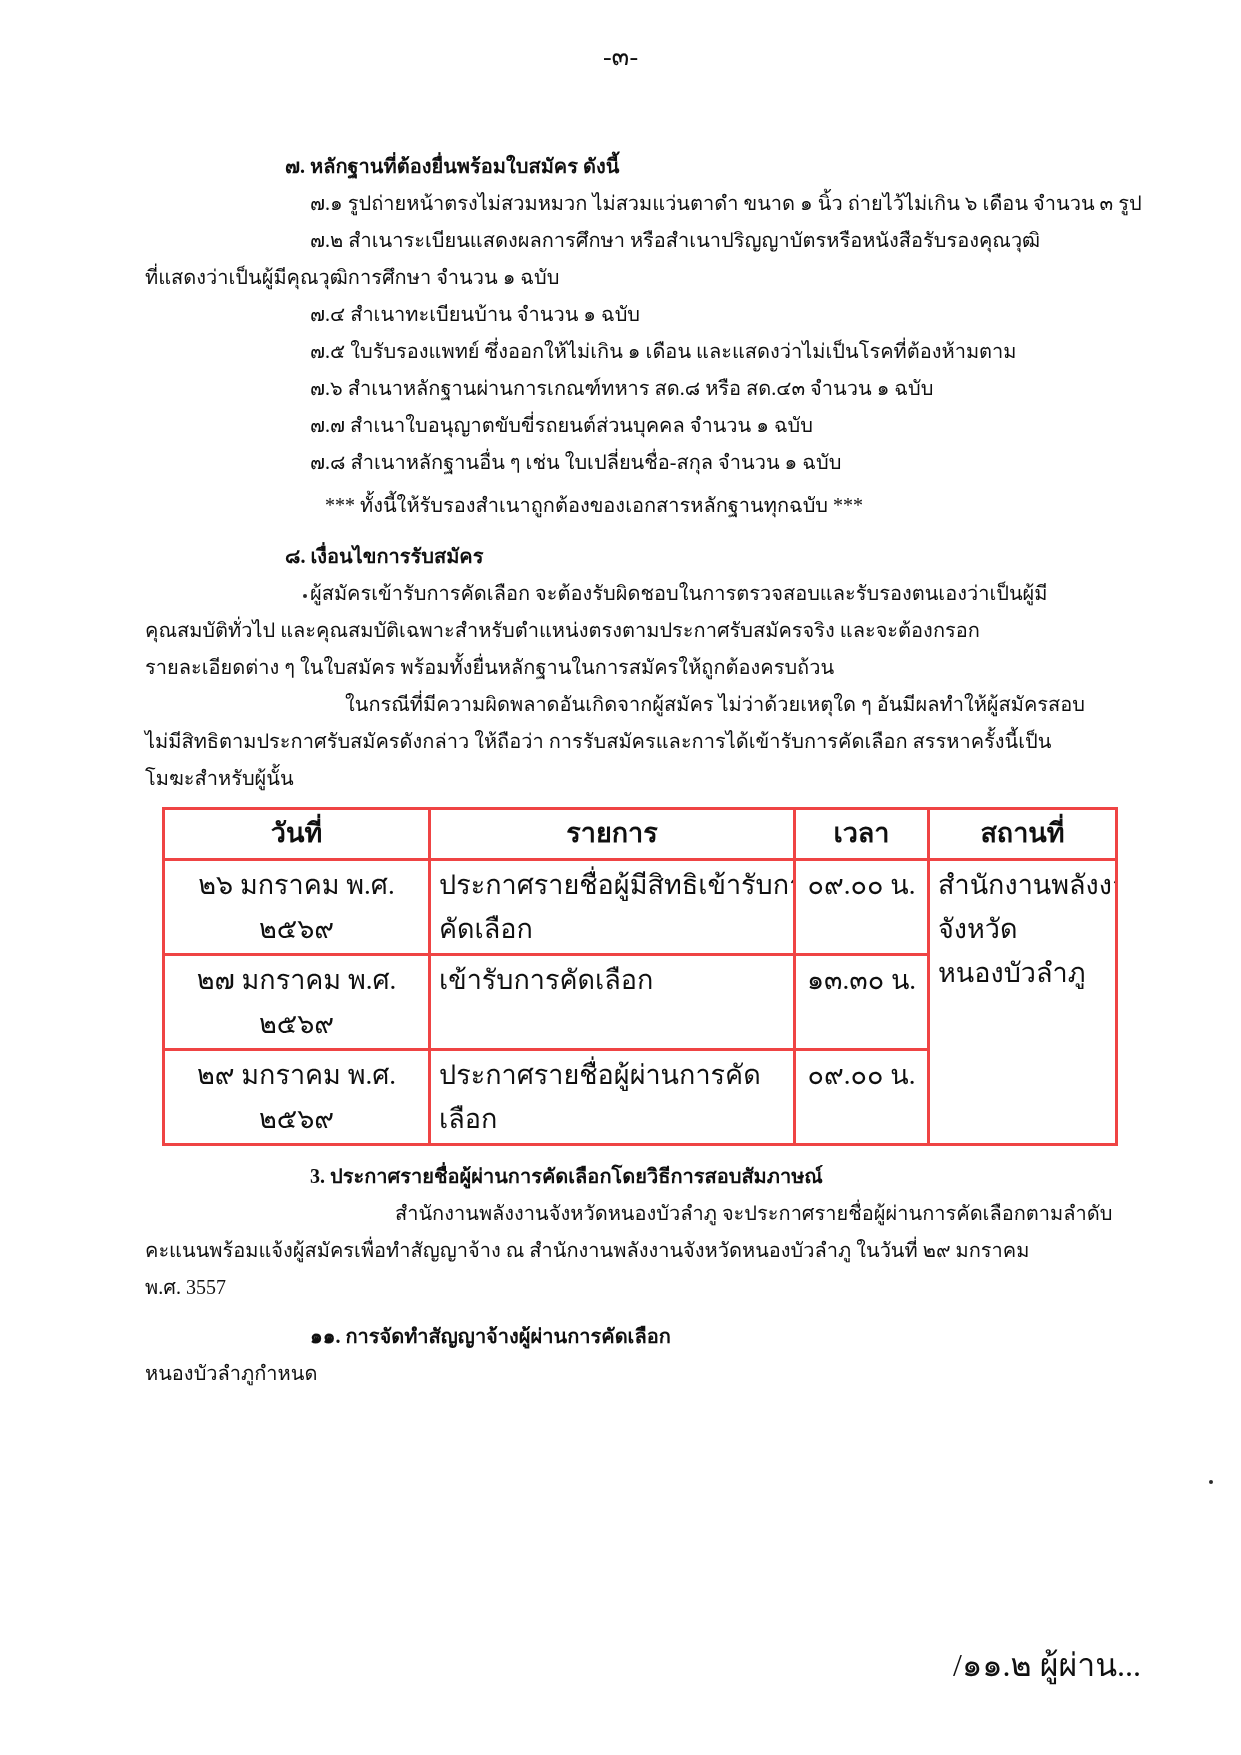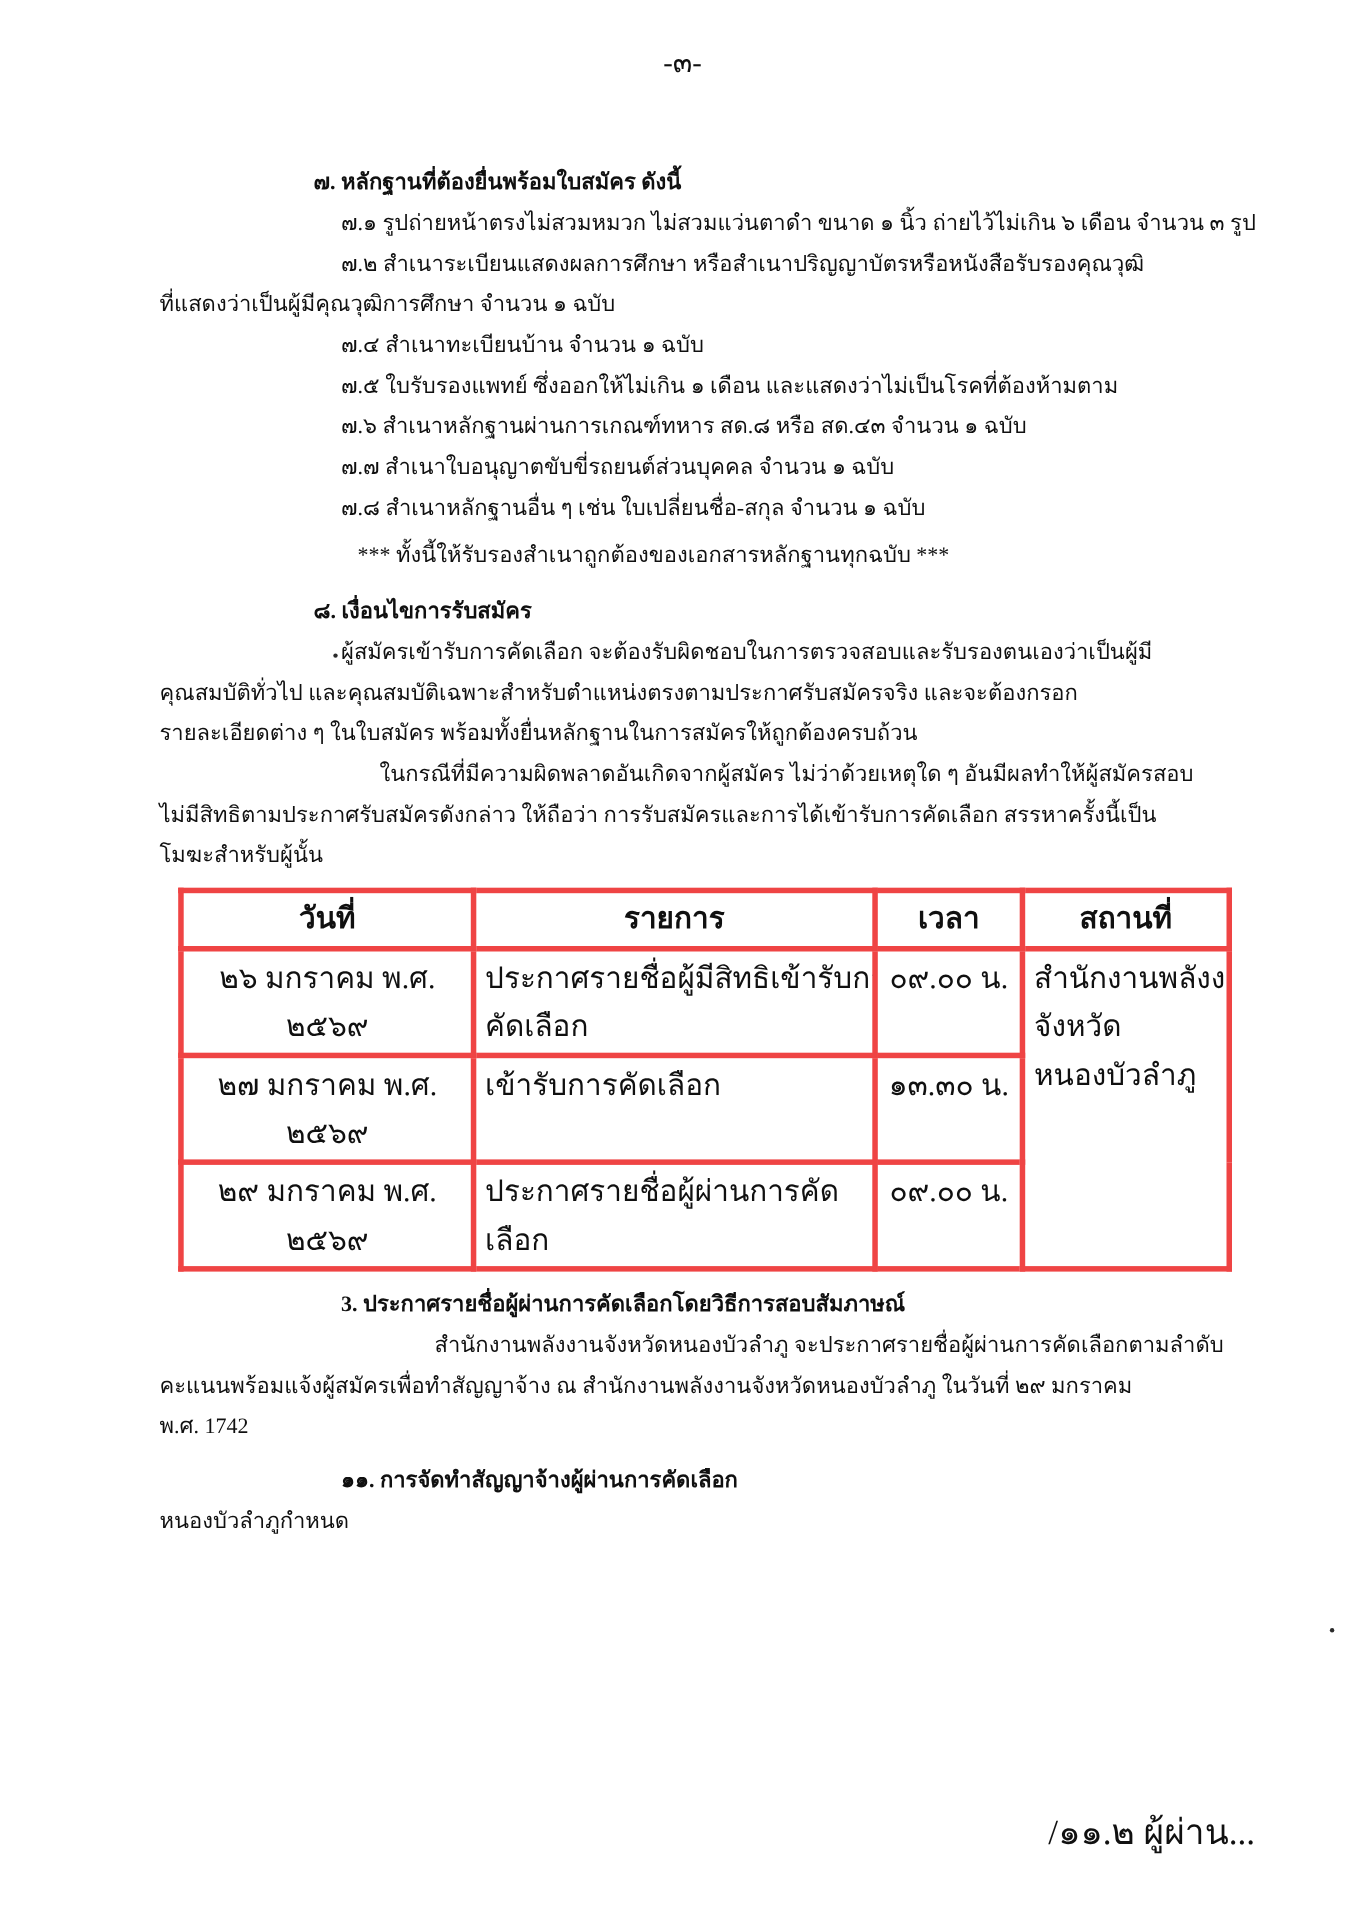--- a/index.html
+++ b/index.html
@@ -20,21 +20,21 @@
   .ind-k{padding-left:200px;}   
   .ind-p{padding-left:250px;}   
   .mt6{margin-top:6px;} .mt14{margin-top:14px;} .mt20{margin-top:20px;} .mt12{margin-top:12px;}
   table.sched{
     margin-top:10px;margin-left:17px;
     border-collapse:collapse;table-layout:fixed;width:953px;
     border:2px solid #000;
     font-size:27px;
   }
   table.sched th,table.sched td{
-    border:5px solid #ef4444;
+    border:3px solid #ef4444;
     vertical-align:top;
     line-height:44px;
     padding:2px 8px;
     overflow:hidden;
   }
   table.sched th{font-weight:bold;text-align:center;height:44px;line-height:42px;}
   col.c-date{width:266px;} col.c-act{width:365px;} col.c-time{width:134px;} col.c-loc{width:188px;}
   td.c-date{text-align:center;}
   td.c-act{text-align:left;padding-left:14px;}
   td.c-time{text-align:center;}
@@ -116,21 +116,21 @@
           <td class="c-date">๒๙ มกราคม พ.ศ. ๒๕๖๙</td>
           <td class="c-act">ประกาศรายชื่อผู้ผ่านการคัดเลือก</td>
           <td class="c-time">๐๙.๐๐ น.</td>
         </tr>
       </tbody>
     </table>
 
     <div class="line bold ind-i mt12">3. ประกาศรายชื่อผู้ผ่านการคัดเลือกโดยวิธีการสอบสัมภาษณ์</div>
     <div class="line ind-p">สำนักงานพลังงานจังหวัดหนองบัวลำภู จะประกาศรายชื่อผู้ผ่านการคัดเลือกตามลำดับ</div>
     <div class="line">คะแนนพร้อมแจ้งผู้สมัครเพื่อทำสัญญาจ้าง ณ สำนักงานพลังงานจังหวัดหนองบัวลำภู ในวันที่ ๒๙ มกราคม</div>
-    <div class="line">พ.ศ. 1742</div>
+    <div class="line">พ.ศ. 3557</div>
 
     <div class="line bold ind-i mt12">๑๑. การจัดทำสัญญาจ้างผู้ผ่านการคัดเลือก</div>
     <div class="line">หนองบัวลำภูกำหนด</div>
 
   </div>
 
   <div class="footer">/๑๑.๒ ผู้ผ่าน...</div>
 
   <div class="speck speck1"></div>
   <div class="speck speck2"></div>

